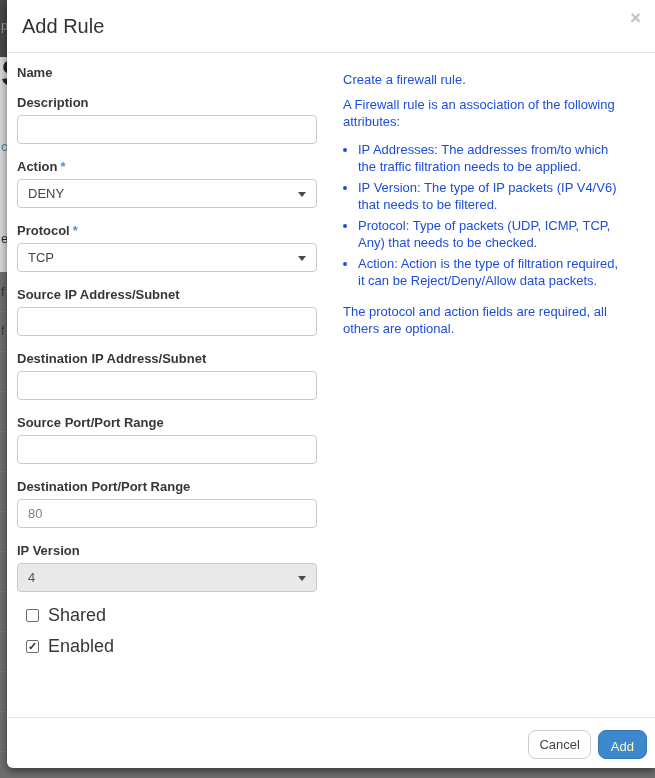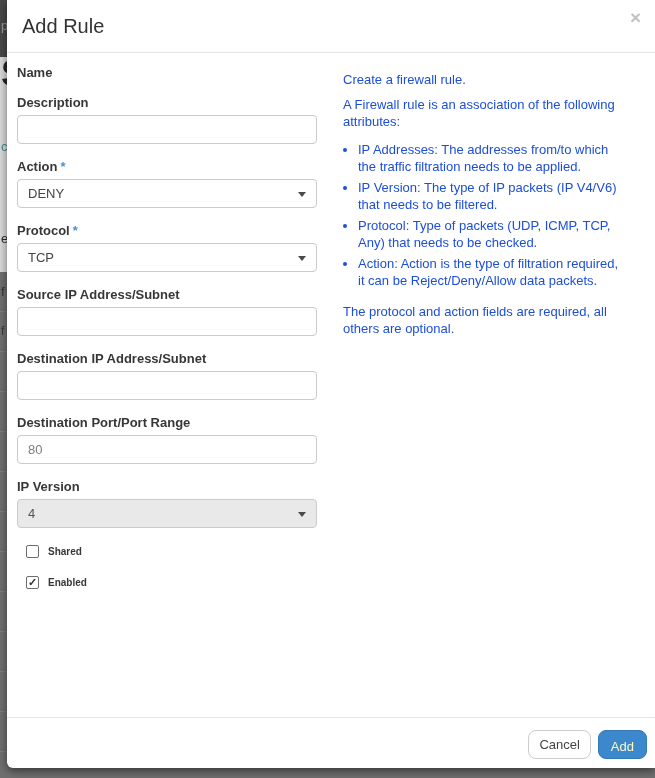--- a/index.html
+++ b/index.html
@@ -66,21 +66,21 @@
     position:absolute;right:10px;top:12px;width:0;height:0;
     border-left:4px solid transparent;border-right:4px solid transparent;
     border-top:5px solid #4a4a4a;
   }
   .check-row{display:flex;align-items:center;height:15px;margin:0 0 16px 9px;}
   .checkbox{
     width:13px;height:13px;box-sizing:border-box;border:1px solid #6d6d6d;border-radius:2px;
     background:#fff;display:flex;align-items:center;justify-content:center;
     font-size:11px;line-height:11px;color:#333;font-weight:bold;cursor:pointer;
   }
-  .check-label{font-size:10px;font-weight:bold;color:#373737;margin-left:9px;}
+  .check-label{font-size:18px;font-weight:normal;color:#373737;margin-left:9px;}
 
   
   .help-col{
     box-sizing:border-box;padding:18px 12px 0 20px;width:312px;flex:0 0 auto;
     font-size:13px;line-height:17px;color:#1d4ed8;
   }
   .help-col p{margin:0 0 8px 0;}
   .help-col ul{margin:11px 0 0 0;padding-left:15px;}
   .help-col li{margin-bottom:4px;}
   .help-note{margin-top:14px !important;}
@@ -155,20 +155,24 @@
       <div class="form-group">
         <label class="control-label">Source IP Address/Subnet</label>
         <input class="text-input" type="text" value="" style="">
       </div>
 
       <div class="form-group">
         <label class="control-label">Destination IP Address/Subnet</label>
         <input class="text-input" type="text" value="" style="">
       </div>
 
+      <div class="form-group">
+        <label class="control-label">Source Port/Port Range</label>
+        <input class="text-input" type="text" value="" style="">
+      </div>
 
       <div class="form-group">
         <label class="control-label">Destination Port/Port Range</label>
         <input class="text-input" type="text" value="80" style="">
       </div>
 
       <div class="form-group">
         <label class="control-label">IP Version</label>
         <div class="select disabled">
           <span>4</span>

